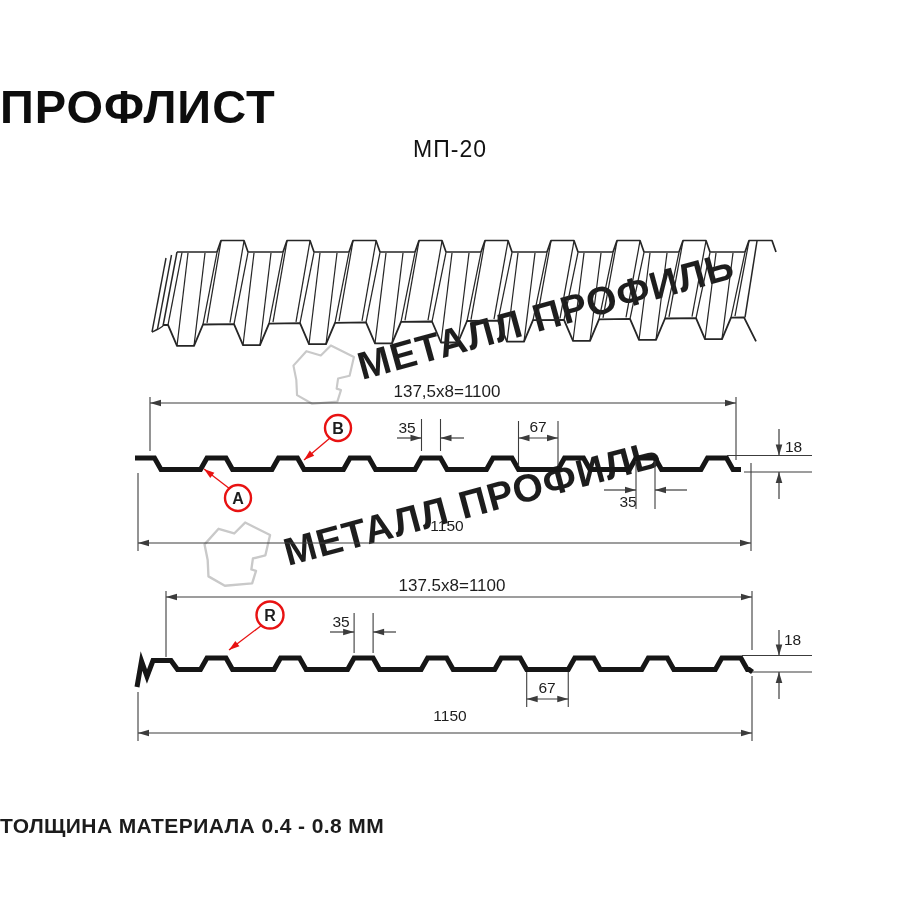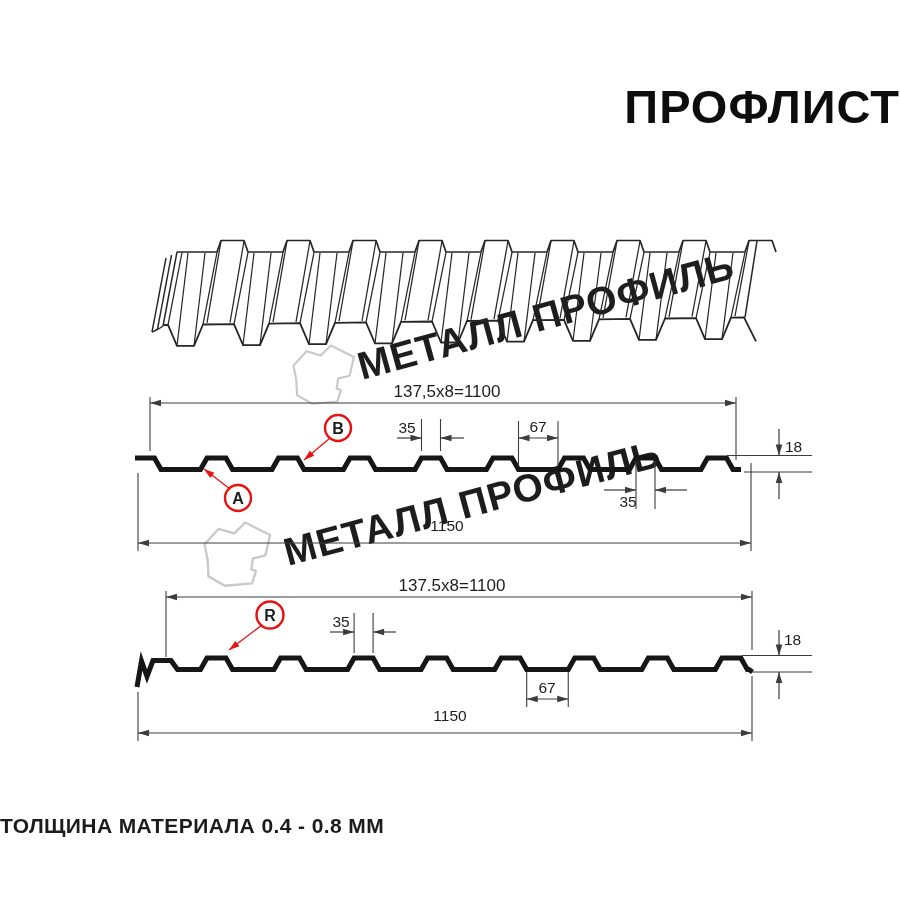--- a/index.html
+++ b/index.html
@@ -1,37 +1,38 @@
 <!DOCTYPE html>
 <html><head>
 <meta charset="utf-8">
 <style>
   html,body{margin:0;padding:0;background:#ffffff;}
   .page{position:relative;width:900px;height:900px;background:#fff;overflow:hidden;
         font-family:"Liberation Sans",sans-serif;}
-  .title{position:absolute;left:0;top:79px;width:900px;text-align:right;
+  .title{position:absolute;left:0;top:79px;width:900px;text-align:left;
          font-size:47px;font-weight:bold;letter-spacing:1px;color:#0d0d0d;}
   .subtitle{position:absolute;left:0;top:136px;width:900px;text-align:center;
          font-size:23px;font-weight:500;letter-spacing:1px;color:#121212;}
   .footer{position:absolute;left:0;top:814px;width:900px;
          font-size:21px;font-weight:bold;letter-spacing:0.4px;color:#1c1c1c;}
   svg{position:absolute;left:0;top:0;}
   svg text{font-family:"Liberation Sans",sans-serif;fill:#1d1d1d;}
   .dim{font-size:15.5px;}
   .dimBig{font-size:17px;}
   .mid{text-anchor:middle;}
   .letter{font-size:16px;font-weight:bold;text-anchor:middle;}
   .wmText{font-size:39px;font-weight:bold;letter-spacing:1px;}
 </style>
 </head>
 <body>
 
 <div class="page">
 
   <div class="title">ПРОФЛИСТ</div>
+  <div class="subtitle">МП-20</div>
 
   <svg id="diagram" width="900" height="900" viewBox="0 0 900 900">
 
     <g id="wm1">
       <path id="wmLogo1" d="M6 50 L2 30 L20 10 L40 16 L54 2 L86 18 L80 44 L64 48 L62 62 L68 64 L63 80 L28 83 L7 71 Z" fill="none" transform="translate(292,344) scale(0.72)" stroke="#c9c9c9" stroke-width="3" stroke-linejoin="round"></path>
       <text class="wmText" transform="translate(362,380) rotate(-15.3)" fill="#d2d2d2">МЕТАЛЛ ПРОФИЛЬ</text>
     </g>
     <g id="wm2">
       <path id="wmLogo2" d="M6 50 L2 30 L20 10 L40 16 L54 2 L86 18 L80 44 L64 48 L62 62 L68 64 L63 80 L28 83 L7 71 Z" fill="none" transform="translate(203,521) scale(0.78)" stroke="#c9c9c9" stroke-width="3" stroke-linejoin="round"></path>
       <text class="wmText" transform="translate(288,566) rotate(-15)" fill="#d2d2d2">МЕТАЛЛ ПРОФИЛЬ</text>

